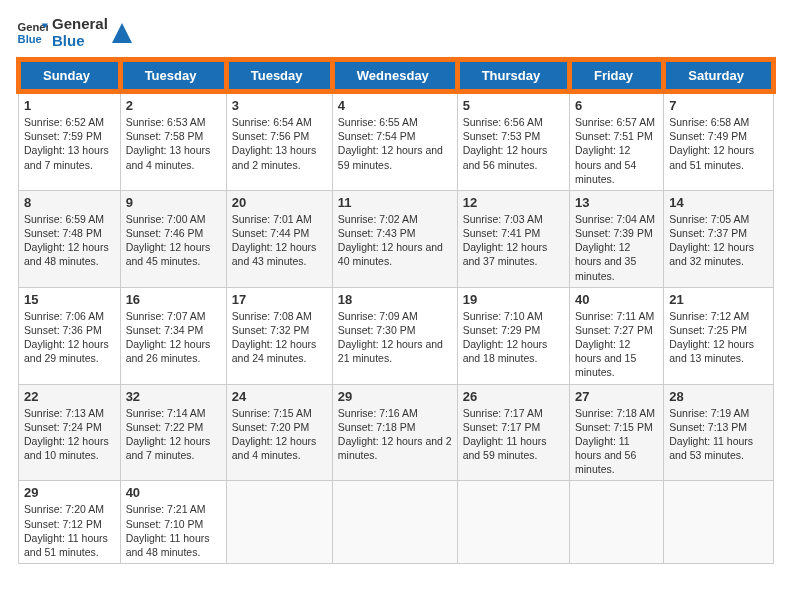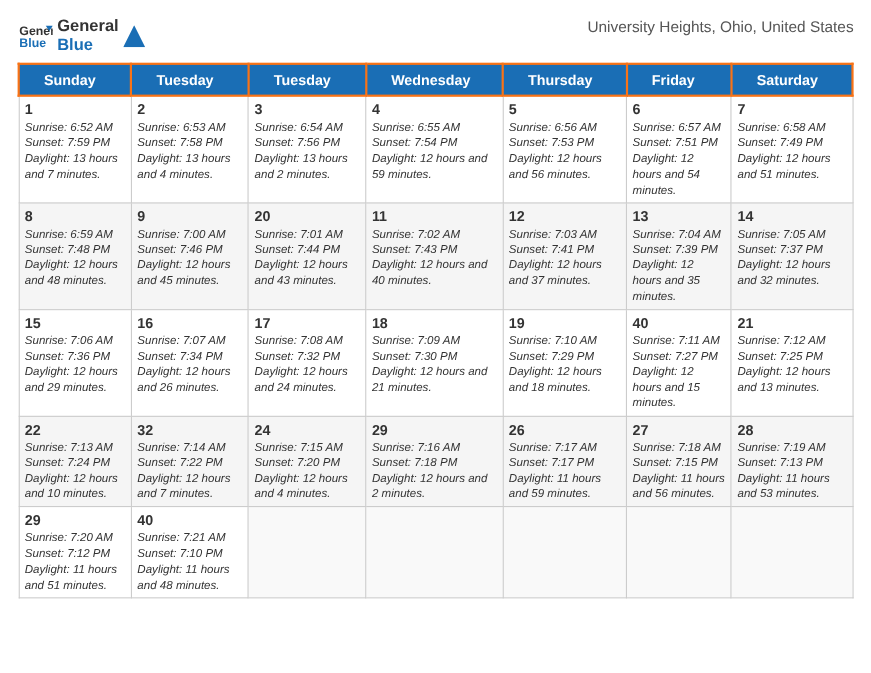--- a/index.html
+++ b/index.html
@@ -42,21 +42,21 @@
       border-collapse: collapse;
       font-size: 11px;
     }
     thead tr th {
       background: #1a6eb5;
       color: #fff;
       font-size: 13px;
       font-weight: bold;
       padding: 6px 22px;
       text-align: left;
-      border: 2px solid #f97316;
+      border: 5px solid #f97316;
     }
     tbody tr td {
       border: 1px solid #ccc;
       vertical-align: top;
       padding: 4px 5px;
       height: 80px;
       background: #fff;
     }
     tbody tr:nth-child(even) td {
       background: #f5f5f5;
@@ -65,21 +65,20 @@
       font-size: 13px;
       font-weight: bold;
       color: #333;
       display: block;
       margin-bottom: 2px;
     }
     .day-info {
       color: #333;
       line-height: 1.35;
       font-size: 10.5px;
-      font-style: italic;
     }
     td.empty {
       background: #f9f9f9;
     }
   </style>
 </head>
 <body>
 
 <div class="header-area">
   <div class="logo">
@@ -90,21 +89,20 @@
     </svg>
     <div style="display:flex;flex-direction:column;line-height:1.1;">
       <span style="font-size:15px;font-weight:bold;color:#333;">General</span>
       <span style="font-size:15px;font-weight:bold;color:#1a6eb5;">Blue</span>
     </div>
     <svg width="20" height="20" viewBox="0 0 20 20">
       <polygon points="0,20 20,20 10,0" fill="#1a6eb5"></polygon>
     </svg>
   </div>
   <div class="title-area">
-    <div class="calendar-subtitle">University Heights, Ohio, United States</div>
   </div>
 </div>
 
 <table>
   <thead>
     <tr id="header-row">
     <th>Sunday</th>
         <th>Tuesday</th>
         <th>Tuesday</th>
         <th>Wednesday</th>

